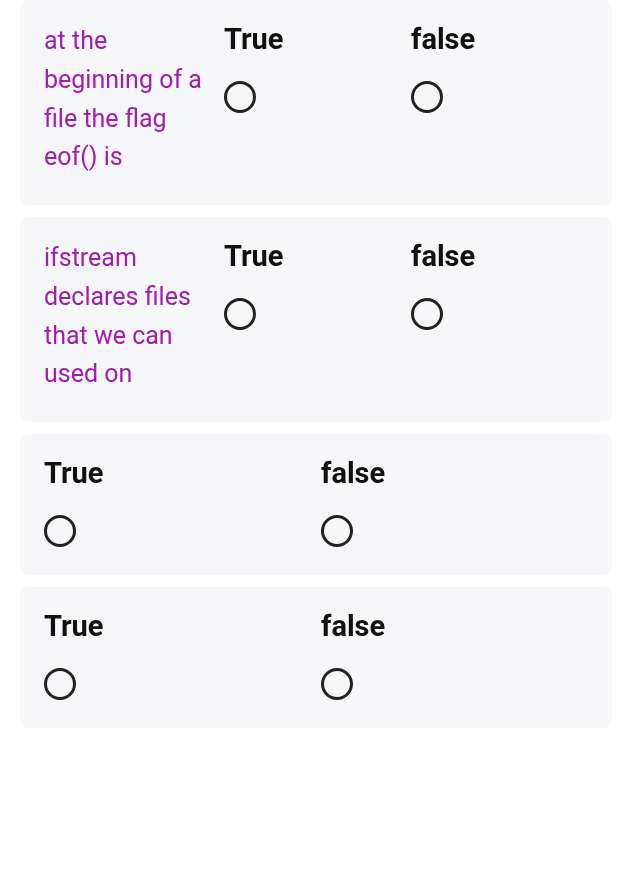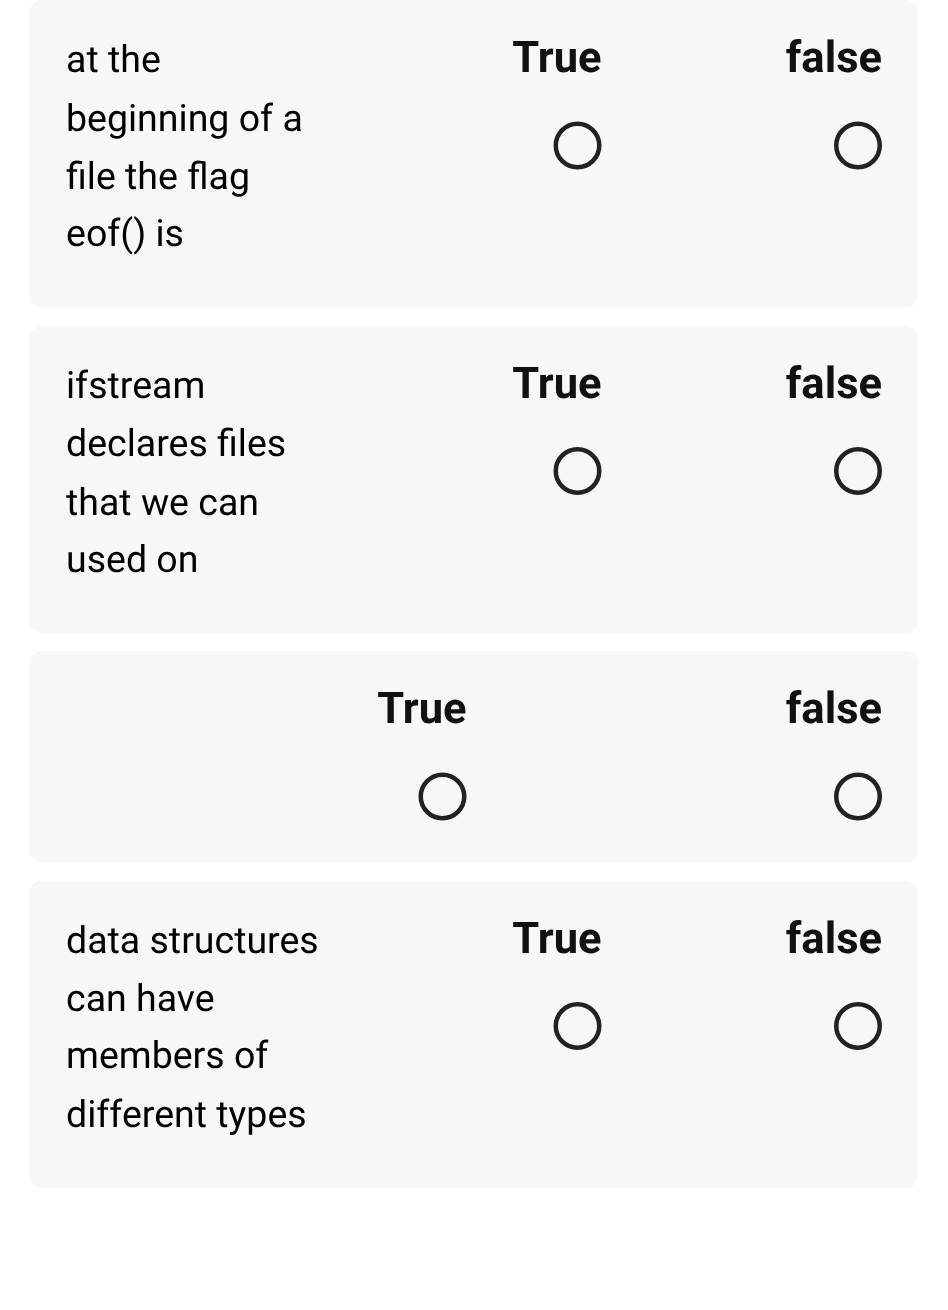--- a/index.html
+++ b/index.html
@@ -23,34 +23,34 @@
       background: #f6f7f9;
       border-radius: 8px;
       padding: 22px 24px 28px 24px;
       display: flex;
       align-items: flex-start;
     }
     .question-text {
       flex: 0 0 180px;
       font-size: 25px;
       line-height: 1.55;
-      color: #000000;
+      color: #a21caf;
       font-weight: 400;
       padding-right: 10px;
     }
     .options {
       flex: 1;
       display: flex;
       justify-content: space-around;
       gap: 10px;
     }
     .option {
       display: flex;
       flex-direction: column;
-      align-items: flex-end;
+      align-items: flex-start;
       flex: 1;
     }
     .option-label {
       font-size: 29px;
       font-weight: 700;
       color: #111;
       margin-bottom: 24px;
       line-height: 1.2;
     }
     .radio {
@@ -102,21 +102,20 @@
         <div class="radio"></div>
       </div>
       <div class="option">
         <div class="option-label">false</div>
         <div class="radio"></div>
       </div>
     </div>
   </div>
 
   <div class="question-card">
-    <div class="question-text">data structures can have members of different types</div>
     <div class="options">
       <div class="option">
         <div class="option-label">True</div>
         <div class="radio"></div>
       </div>
       <div class="option">
         <div class="option-label">false</div>
         <div class="radio"></div>
       </div>
     </div>

